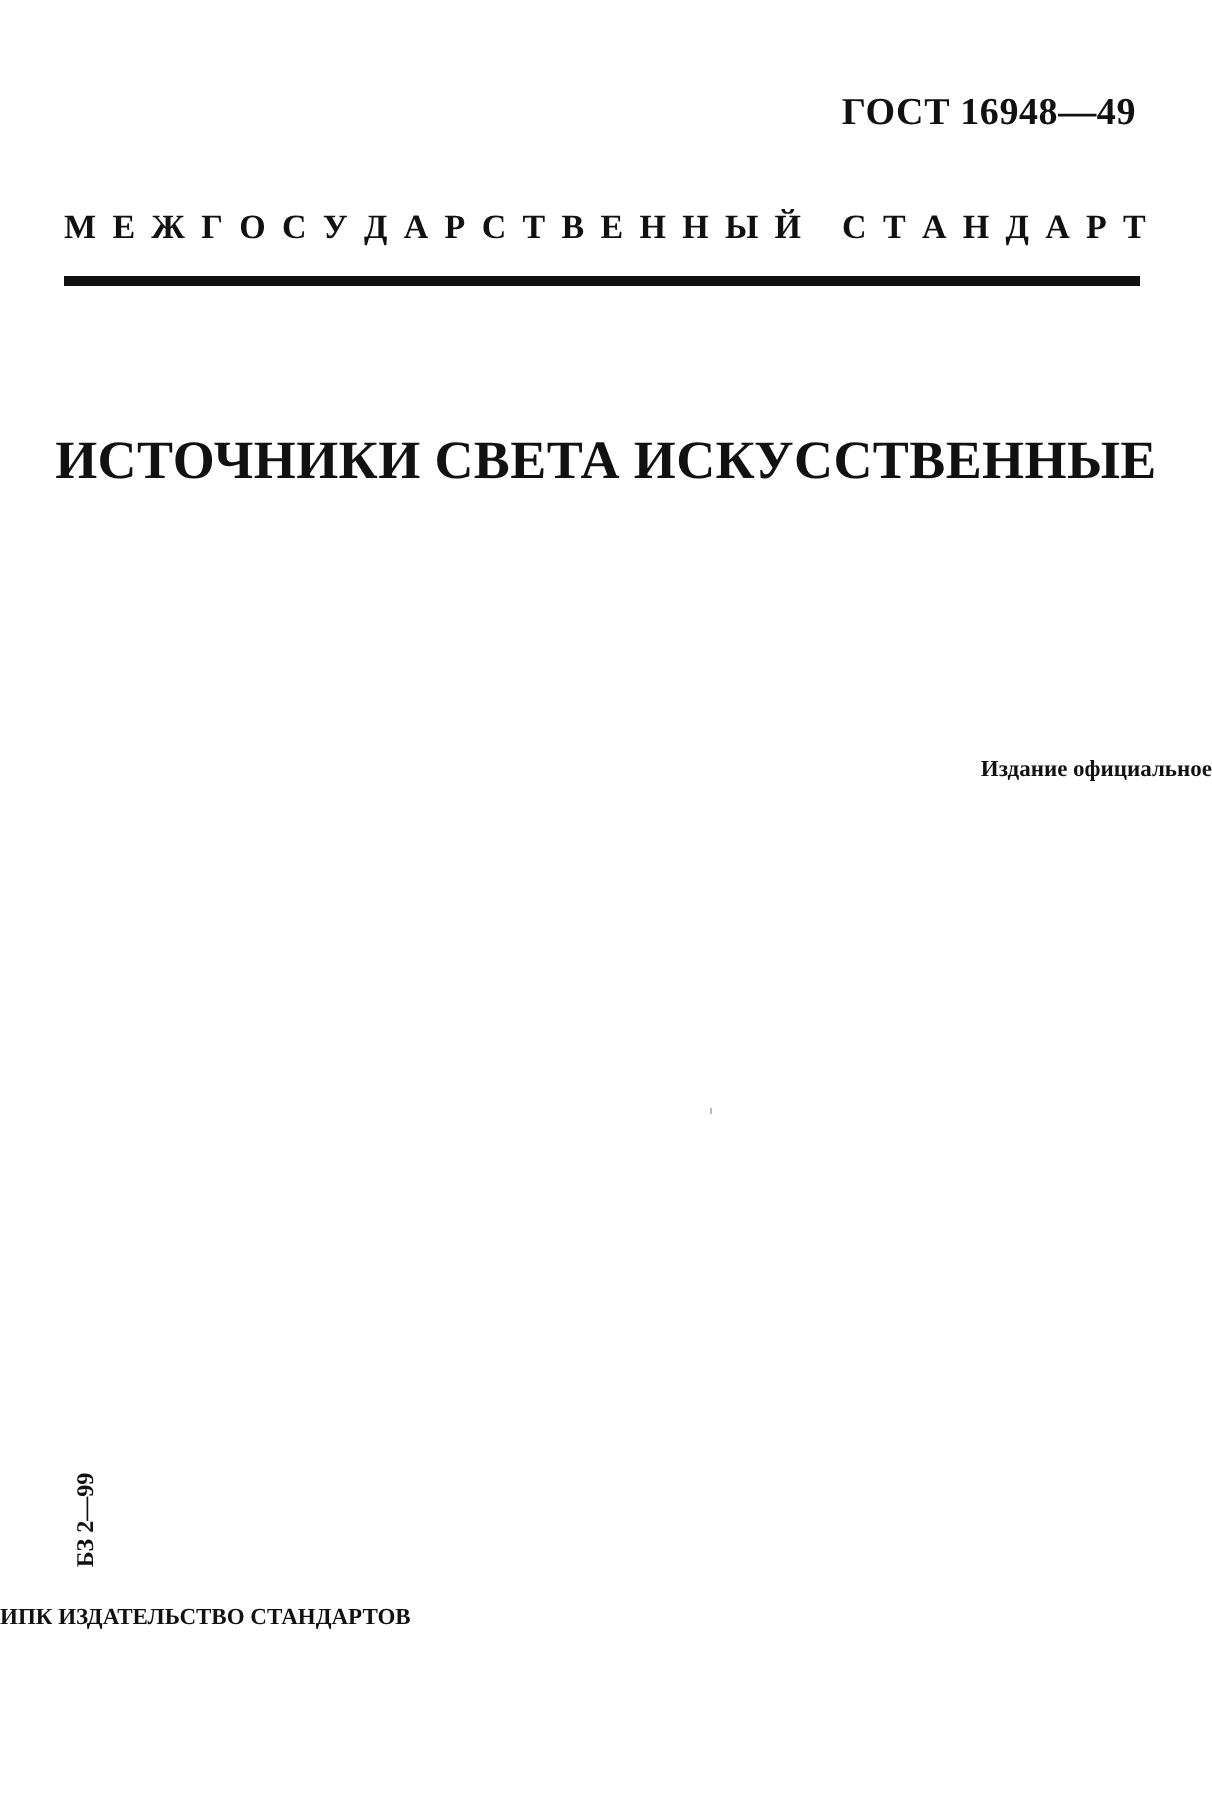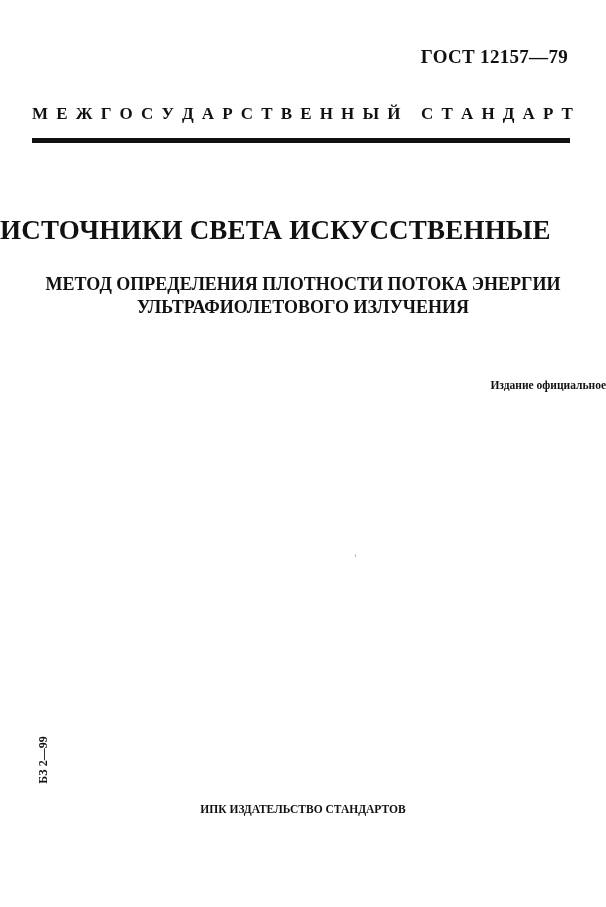--- a/index.html
+++ b/index.html
@@ -50,21 +50,21 @@
       top: 138px;
       width: 538px;
       height: 5px;
       background: #111111;
     }
     .title-main {
       position: absolute;
       left: 0;
       top: 215px;
       width: 606px;
-      text-align: left;
+      text-align: center;
       font-size: 27px;
       font-weight: bold;
       letter-spacing: 0.2px;
     }
     .title-sub {
       position: absolute;
       left: 0;
       top: 273px;
       width: 606px;
       text-align: center;
@@ -96,35 +96,35 @@
       font-size: 12px;
       font-weight: bold;
       transform: translate(-50%, -50%) rotate(-90deg);
       white-space: nowrap;
     }
     .publisher {
       position: absolute;
       left: 0;
       top: 803px;
       width: 606px;
-      text-align: center;
+      text-align: left;
       font-size: 11.5px;
       font-weight: bold;
       line-height: 13px;
     }
     .city {
       letter-spacing: 3px;
     }
   </style>
 </head>
 <body>
 
 <div class="page">
 
-  <div class="doc-number">ГОСТ 12157—79</div>
+  <div class="doc-number">ГОСТ 16948—49</div>
 
   <div class="standard-type">
     <span>М</span>
     <span>Е</span>
     <span>Ж</span>
     <span>Г</span>
     <span>О</span>
     <span>С</span>
     <span>У</span>
     <span>Д</span>
@@ -146,24 +146,20 @@
     <span>Д</span>
     <span>А</span>
     <span>Р</span>
     <span>Т</span>
   </div>
 
   <div class="rule"></div>
 
   <div class="title-main">ИСТОЧНИКИ СВЕТА ИСКУССТВЕННЫЕ</div>
 
-  <div class="title-sub">
-    <div>МЕТОД ОПРЕДЕЛЕНИЯ ПЛОТНОСТИ ПОТОКА ЭНЕРГИИ</div>
-    <div>УЛЬТРАФИОЛЕТОВОГО ИЗЛУЧЕНИЯ</div>
-  </div>
 
   <div class="edition">Издание официальное</div>
 
   <div class="speck"></div>
 
   <div class="side-code">БЗ 2—99</div>
 
   <div class="publisher">
     <div>ИПК ИЗДАТЕЛЬСТВО СТАНДАРТОВ</div>
   </div>

